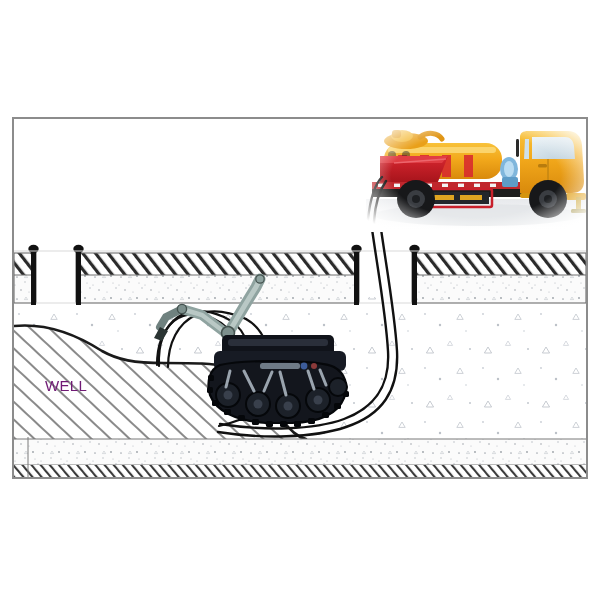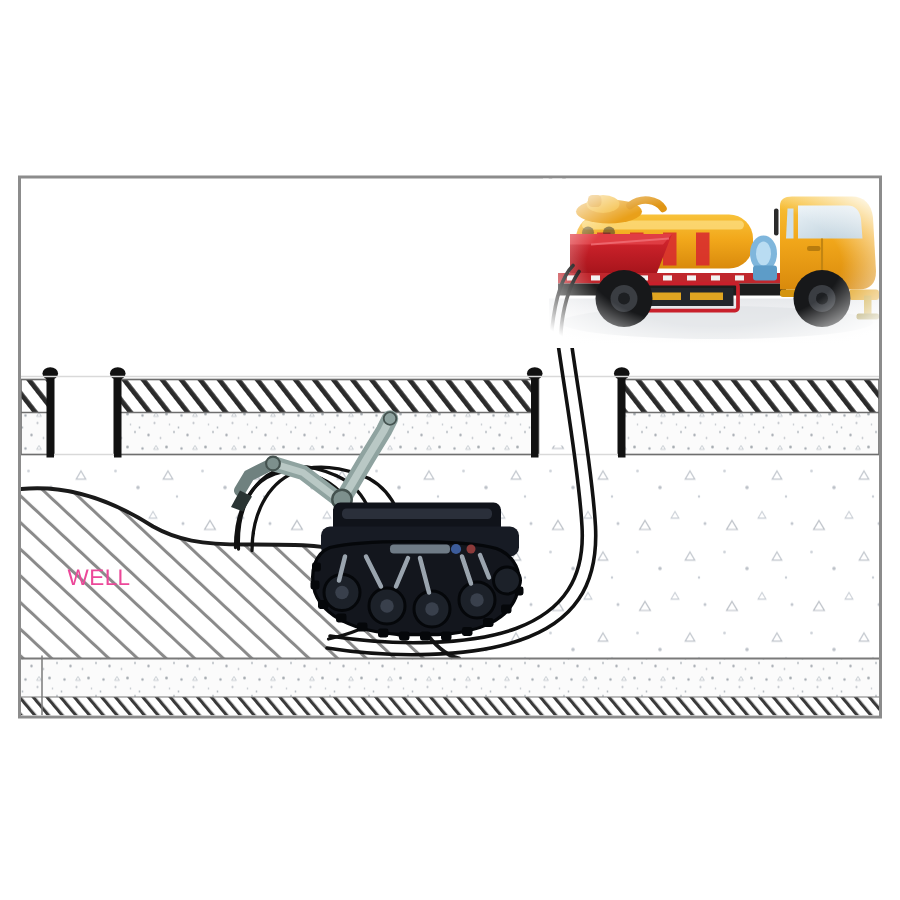--- a/index.html
+++ b/index.html
@@ -37,21 +37,21 @@
     height: 113px;
     overflow: hidden;
     background: #ffffff;
   }
   #truck-svg { position:absolute; left:0; top:0; }
   .label-well {
     position: absolute;
     left: 31px;
     top: 258px;
     font-size: 15px;
-    color: #ec4899;
+    color: #701a75;
     letter-spacing: 0.3px;
     white-space: nowrap;
   }
 </style>
 </head>
 <body>
 
 <div id="stage">
 
   <div id="diagram-frame">

